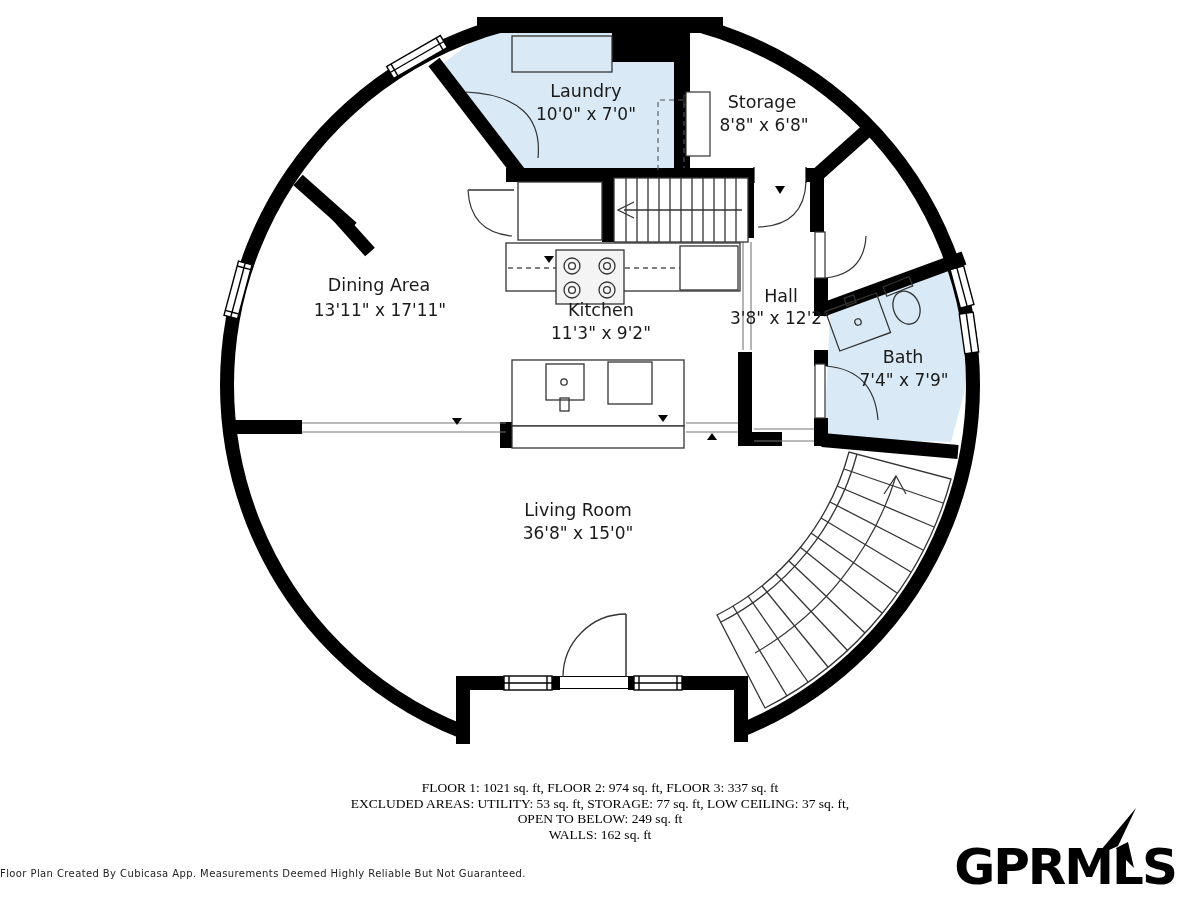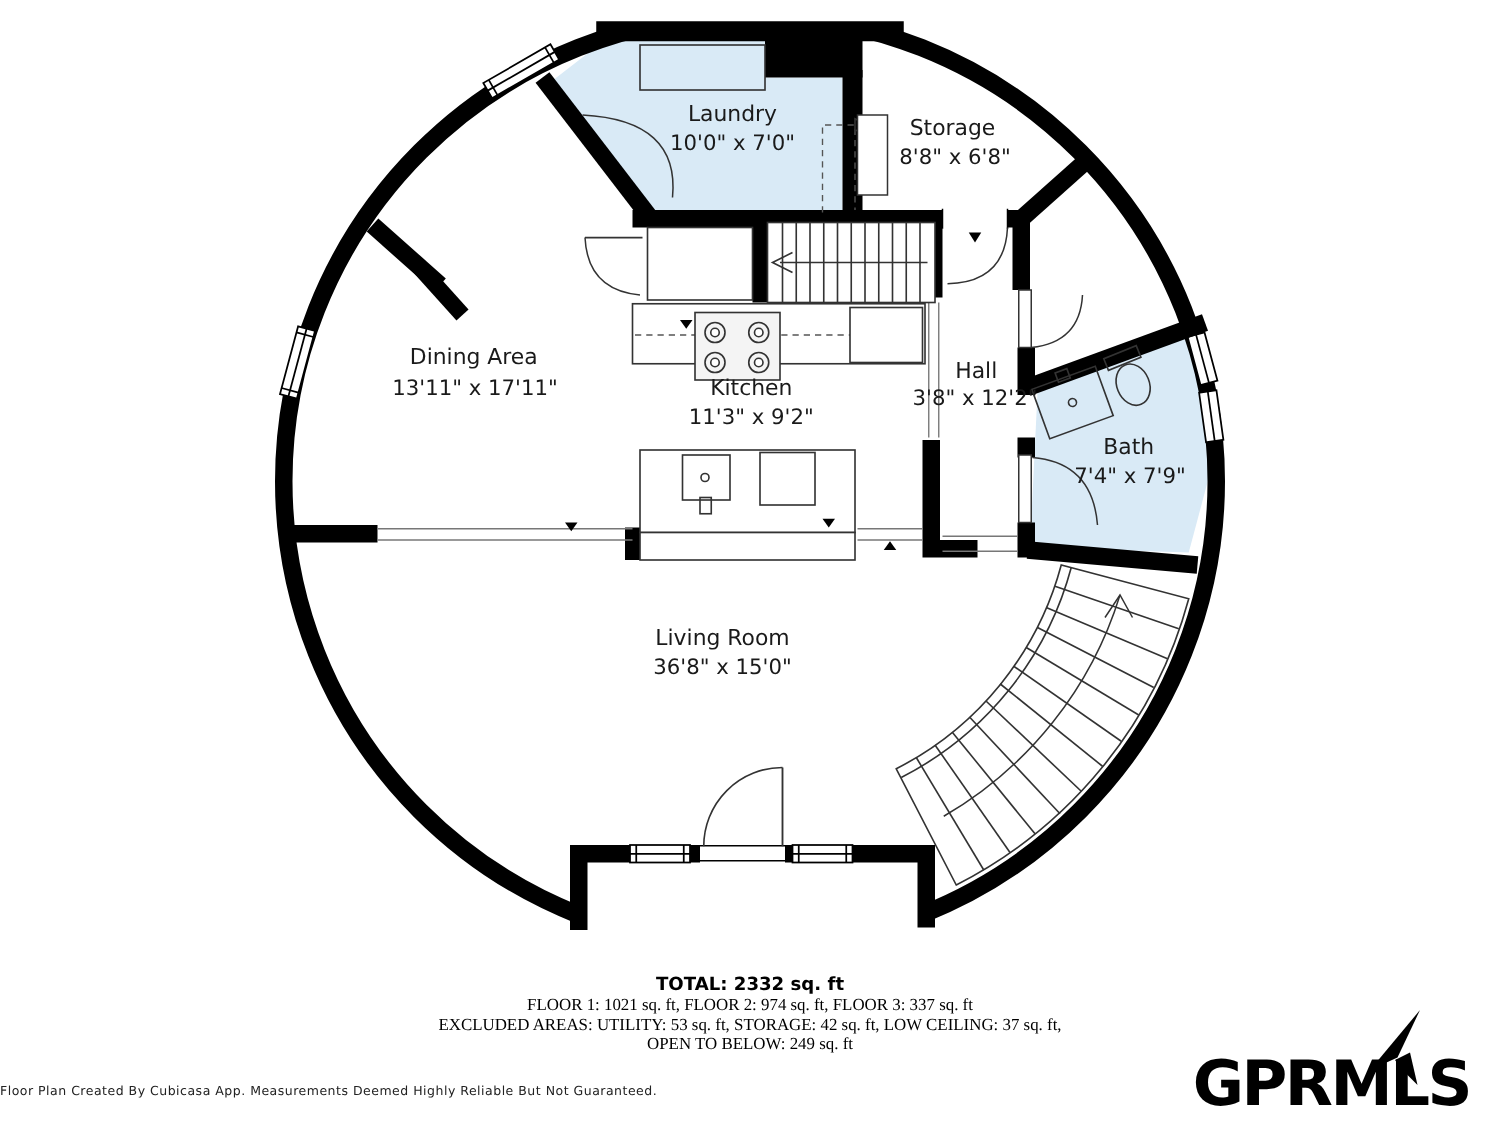--- a/index.html
+++ b/index.html
@@ -249,24 +249,24 @@
     <text class="room-name" x="781" y="302">Hall</text>
     <text class="room-dims" x="780" y="324">3'8" x 12'2"</text>
     <text class="room-name" x="903" y="363">Bath</text>
     <text class="room-dims" x="904" y="386">7'4" x 7'9"</text>
     <text class="room-name" x="578" y="516">Living Room</text>
     <text class="room-dims" x="578" y="539">36'8" x 15'0"</text>
   </g>
 </svg>
 
 <div id="summary">
-  <div class="total">TOTAL: 2332 sq. ft</div>
   <div class="line">FLOOR 1: 1021 sq. ft, FLOOR 2: 974 sq. ft, FLOOR 3: 337 sq. ft</div>
-  <div class="line">EXCLUDED AREAS: UTILITY: 53 sq. ft, STORAGE: 42 sq. ft, LOW CEILING: 37 sq. ft,</div>
+  <div class="line">EXCLUDED AREAS: UTILITY: 53 sq. ft, STORAGE: 77 sq. ft, LOW CEILING: 37 sq. ft,</div>
   <div class="line">OPEN TO BELOW: 249 sq. ft</div>
+  <div class="line">WALLS: 162 sq. ft</div>
 </div>
 
 <div id="disclaimer">Floor Plan Created By Cubicasa App. Measurements Deemed Highly Reliable But Not Guaranteed.</div>
 
 <div id="logo">
   <span class="word">GPRMLS</span>
   <svg width="58" height="66" viewBox="0 0 58 66">
     <polygon points="4,50 44,2 26,40" fill="#000"></polygon>
     <polygon points="24,42 36,36 42,62 30,50" fill="#000"></polygon>
   </svg>

